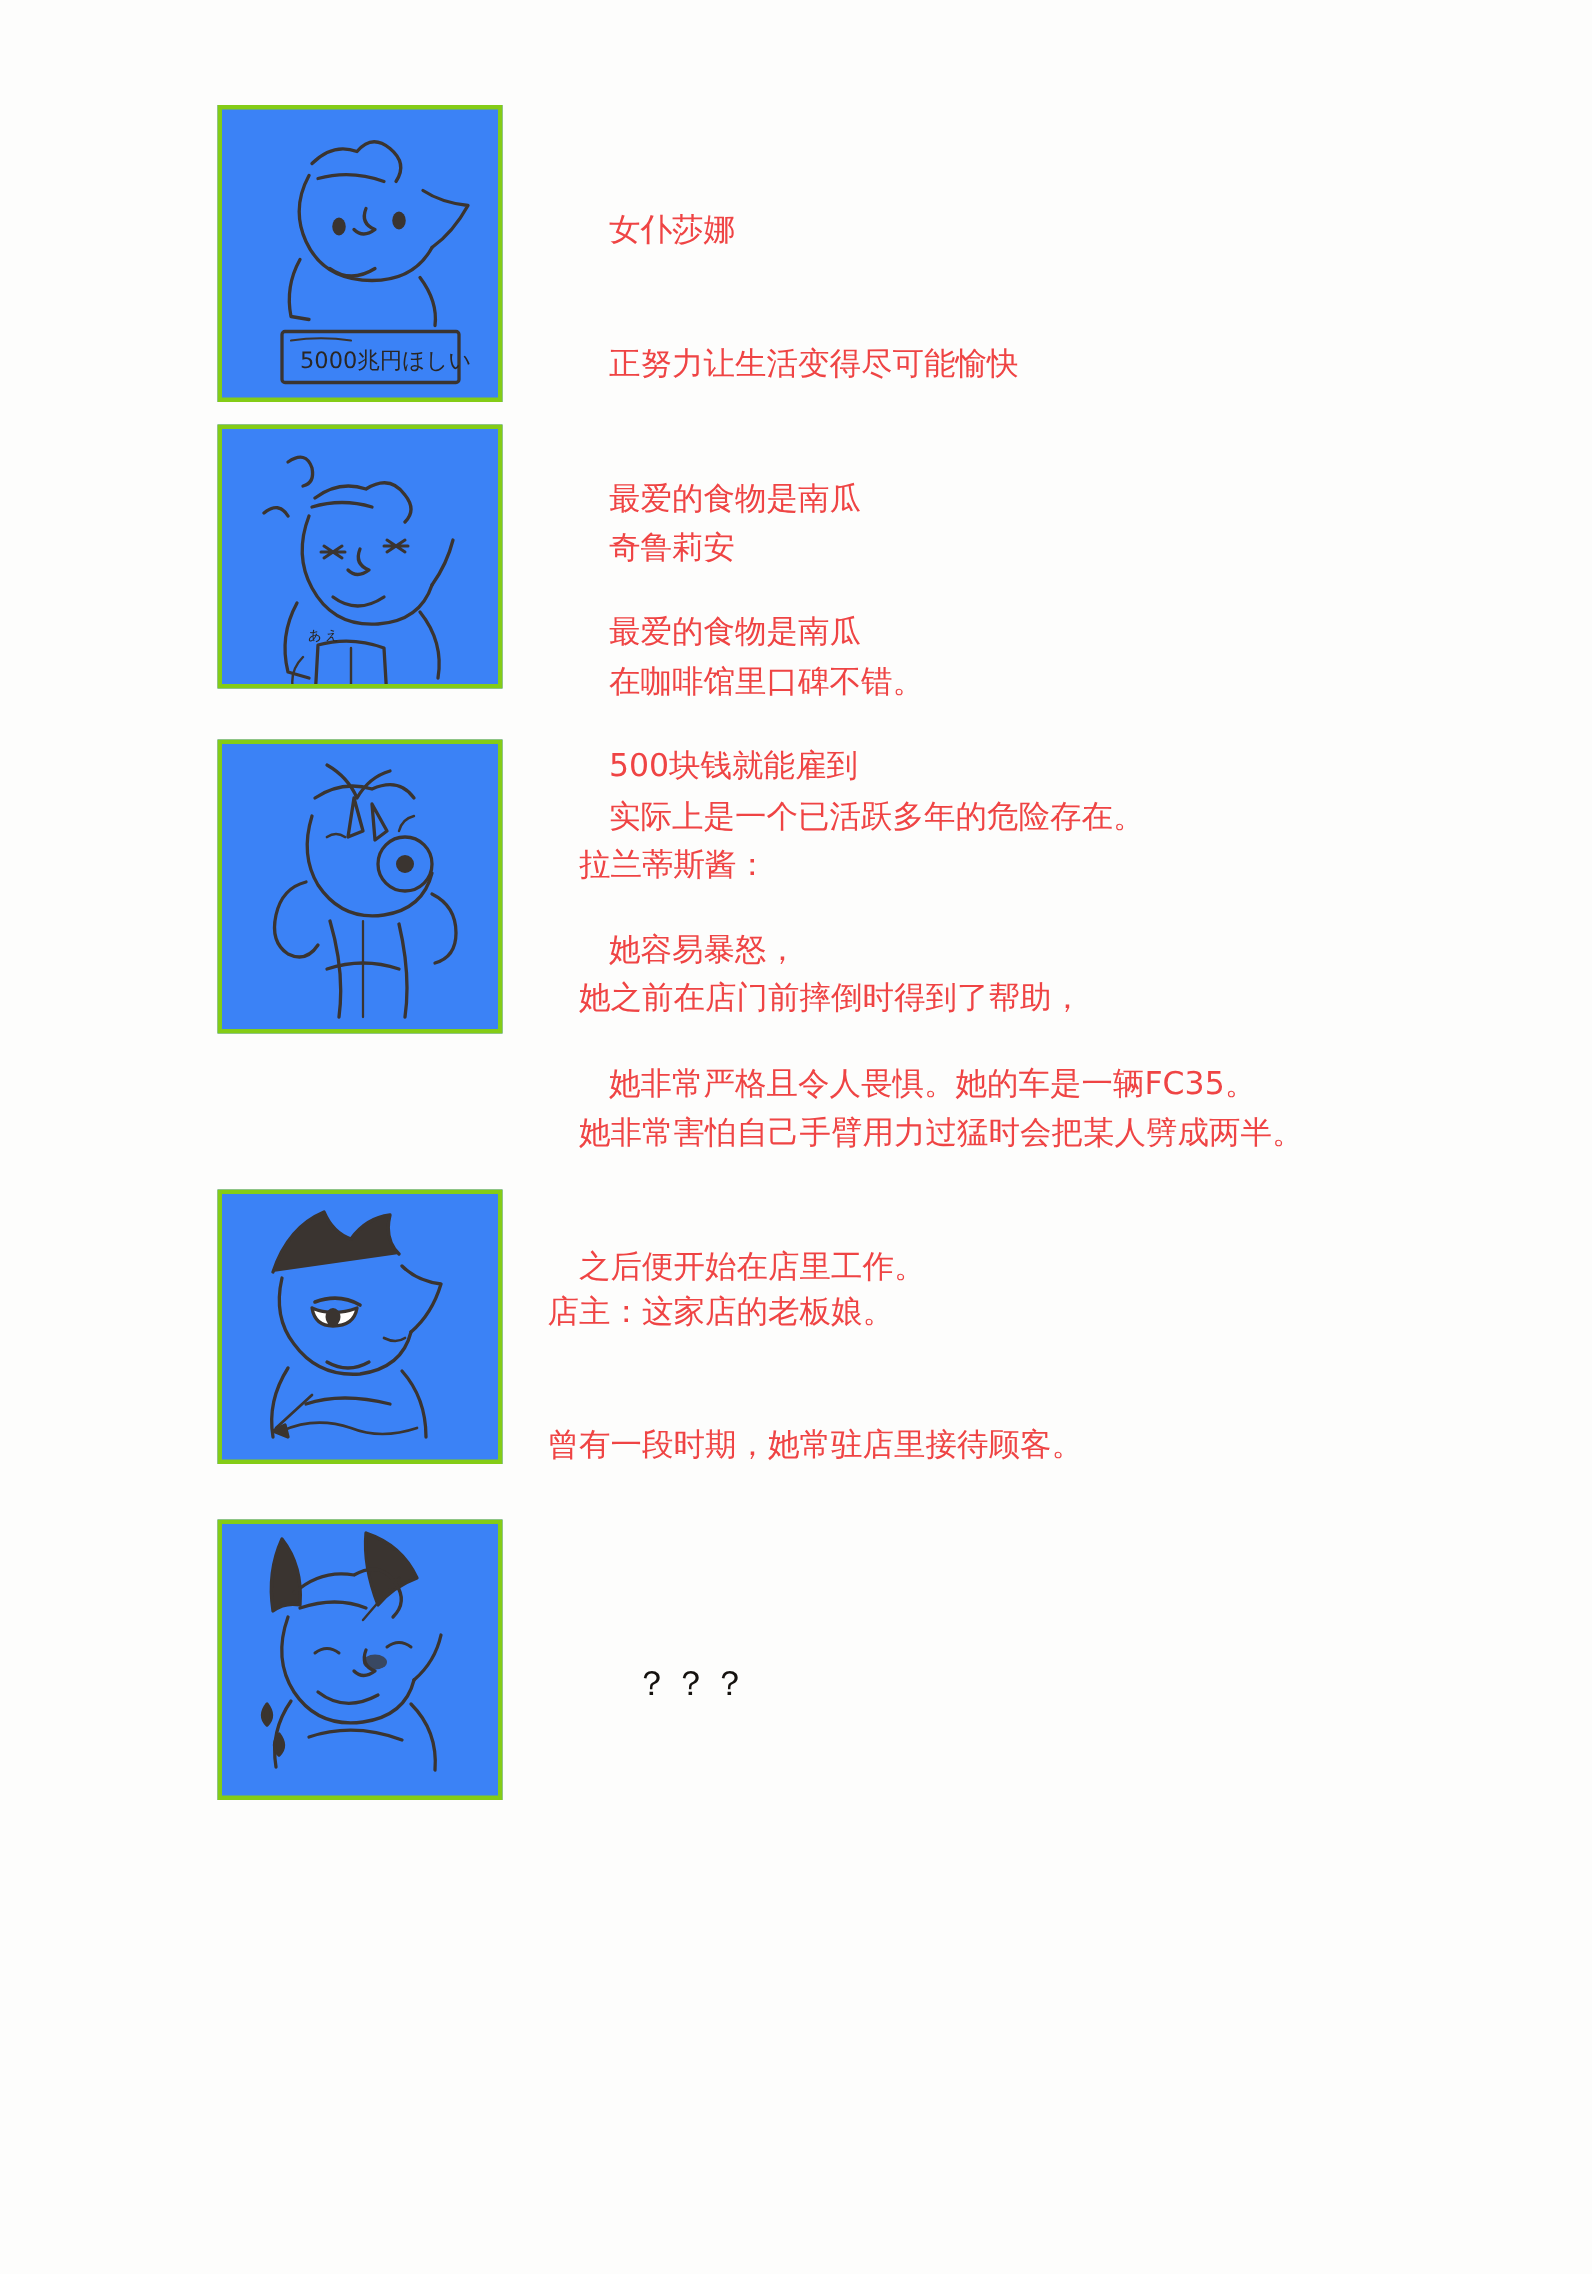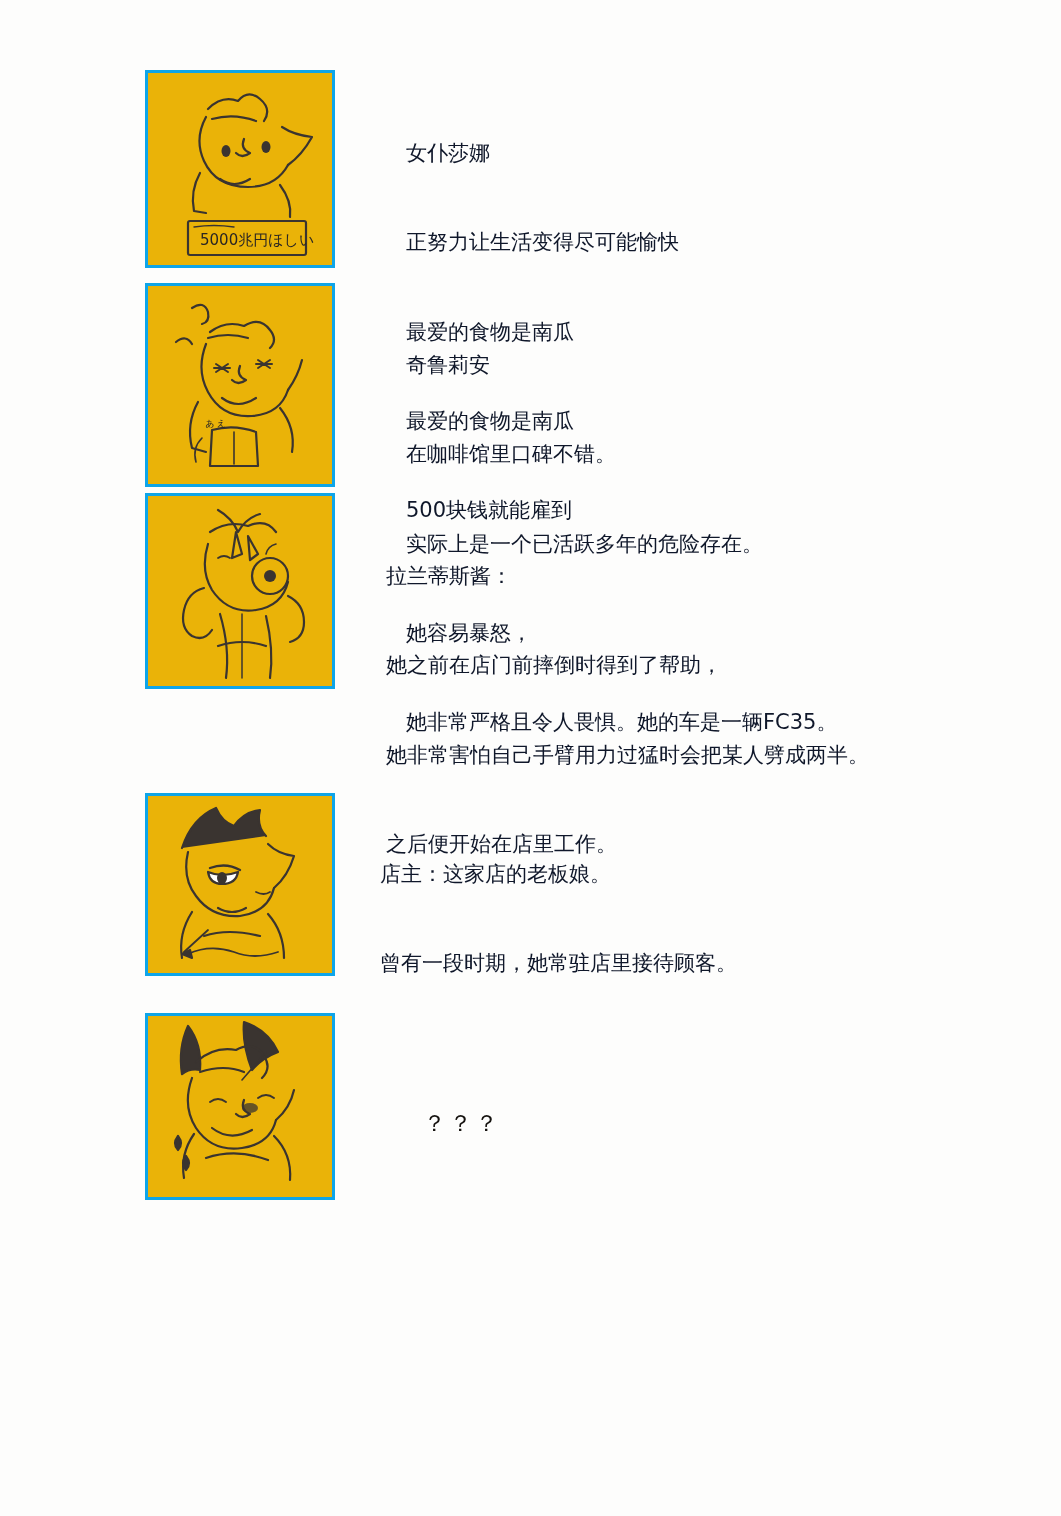--- a/index.html
+++ b/index.html
@@ -24,33 +24,33 @@
   }
 
   .entry {
     position: absolute;
     display: flex;
     align-items: flex-start;
   }
 
   .panel {
     box-sizing: border-box;
-    border: 3px solid #0ea5e9;
-    background: #eab308;
+    border: 3px solid #84cc16;
+    background: #3b82f6;
     position: relative;
     overflow: hidden;
     flex: none;
   }
   .panel svg { display: block; }
 
   .lines {
     margin-left: 0;
     line-height: 1.42;
     font-size: 21px;
-    color: #0f172a;
+    color: #ef4444;
     white-space: pre;
   }
   .lines div {
     white-space: pre;
   }
 
   .q-line {
     font-size: 23px;
     letter-spacing: 3px;
     line-height: 1.4;
@@ -85,21 +85,21 @@
     <div class="lines" style="margin-left:71px; margin-top:9px;">
       <div>女仆莎娜</div>
       <div>正努力让生活变得尽可能愉快</div>
       <div>最爱的食物是南瓜</div>
       <div>最爱的食物是南瓜</div>
       <div>500块钱就能雇到</div>
     </div>
   </div>
 
   <div class="entry" style="left:145px; top:283px;">
-    <div class="panel" style="width:190px; height:204px;">
+    <div class="panel" style="width:190px; height:176px;">
       <svg width="184" height="190" viewBox="0 0 184 190">
         <g fill="none" stroke="#3a3430" stroke-width="2.2" stroke-linecap="round" stroke-linejoin="round">
           <path d="M44 22 q12 -8 16 4 q2 10 -6 12"></path>
           <path d="M28 56 q10 -8 16 2"></path>
           <path d="M62 46 q16 -12 34 -6 q16 -10 26 4 q8 10 0 18"></path>
           <path d="M58 58 q-10 26 2 48 q14 26 44 24 q28 -2 36 -26"></path>
           <path d="M140 104 q10 -14 14 -30"></path>
           <path d="M60 52 q20 -6 40 0"></path>
           <path d="M92 80 q-4 10 6 14 q-8 6 -14 0"></path>
           <path d="M74 112 q16 12 34 0"></path>
@@ -167,21 +167,21 @@
           <path d="M70 112 q14 8 28 0"></path>
           <path d="M44 116 q-14 22 -10 46"></path>
           <path d="M120 118 q16 18 16 44"></path>
           <path d="M56 140 q24 -8 56 0"></path>
           <path d="M40 158 q22 -10 46 -2 q20 8 44 0" stroke-width="1.8"></path>
           <path d="M60 134 l-24 22" stroke-width="1.8"></path>
           <path d="M34 158 l8 -4 l2 8 z" fill="#3a3430"></path>
         </g>
       </svg>
     </div>
-    <div class="lines" style="margin-left:45px; margin-top:7px;">
+    <div class="lines" style="margin-left:30px; margin-top:7px;">
       <div>店主：这家店的老板娘。</div>
       <div>曾有一段时期，她常驻店里接待顾客。</div>
     </div>
   </div>
 
   <div class="entry" style="left:145px; top:1013px;">
     <div class="panel" style="width:190px; height:187px;">
       <svg width="184" height="181" viewBox="0 0 184 181">
         <g fill="none" stroke="#3a3430" stroke-width="2.2" stroke-linecap="round" stroke-linejoin="round">
           <path d="M40 10 q14 18 12 44 q-10 -2 -18 4 q-4 -26 6 -48z" fill="#3a3430" stroke="#3a3430"></path>

